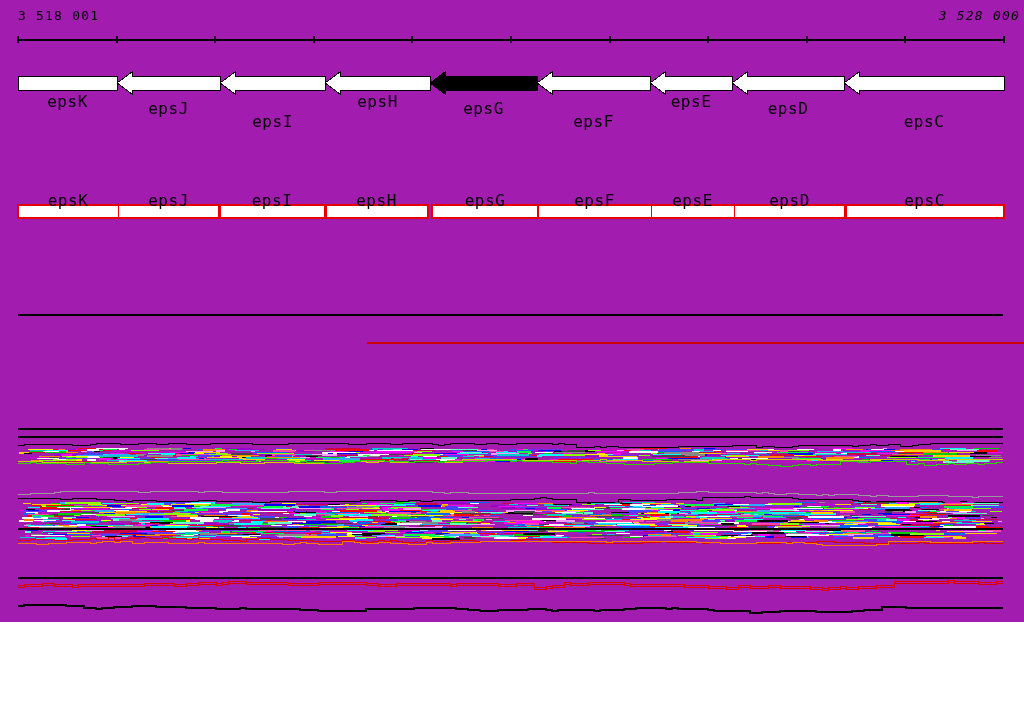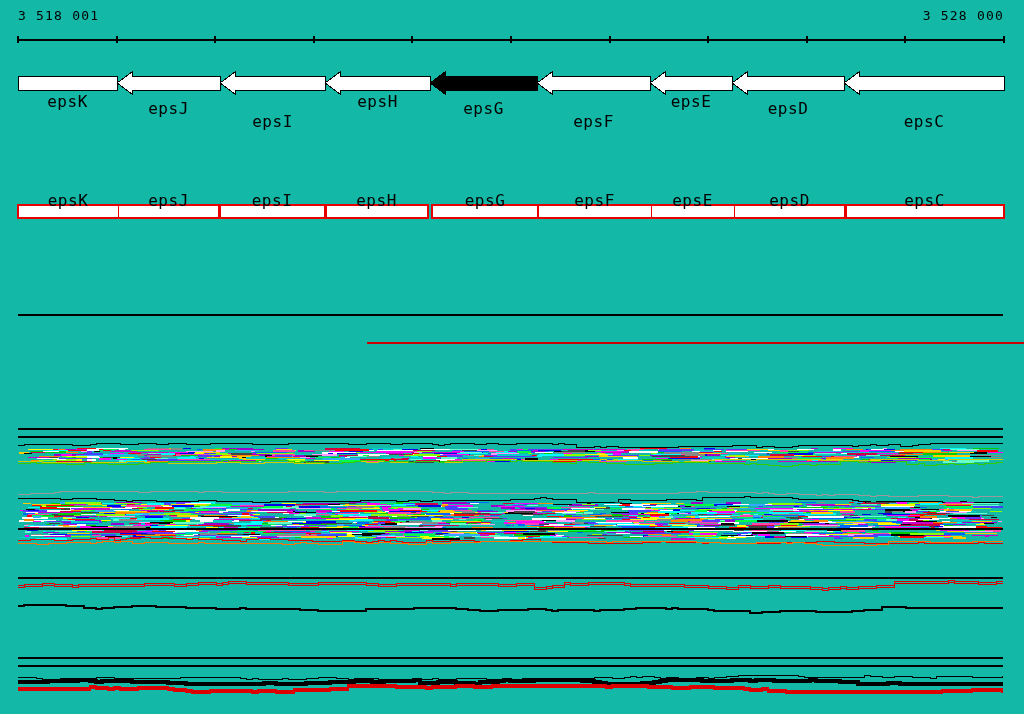--- a/index.html
+++ b/index.html
@@ -1,30 +1,30 @@
 <!DOCTYPE html>
 <html><head>
 <meta charset="utf-8">
 <style>
   html,body{margin:0;padding:0;background:#ffffff;}
   .canvas{
     position:relative;
-    width:1024px;height:714px;
-    background:#14b8a6;
+    width:1024px;height:622px;
+    background:#a21caf;
     overflow:hidden;
     font-family:"DejaVu Sans Mono","Liberation Mono",monospace;
   }
   svg.gfx{position:absolute;left:0;top:0;shape-rendering:crispEdges;}
   .coord-label{
     position:absolute;top:8px;
     font-size:13px;letter-spacing:1.2px;color:#000;
     white-space:pre;
   }
   .coord-left{left:18px;}
-  .coord-right{right:20px;text-align:right;}
+  .coord-right{right:4px;text-align:right;font-style:italic;}
   .tick-label{
     position:absolute;
     font-size:16px;letter-spacing:0.5px;color:#000;
     transform:translateX(-50%);
     white-space:pre;
   }
 </style>
 </head>
 <body>
 

